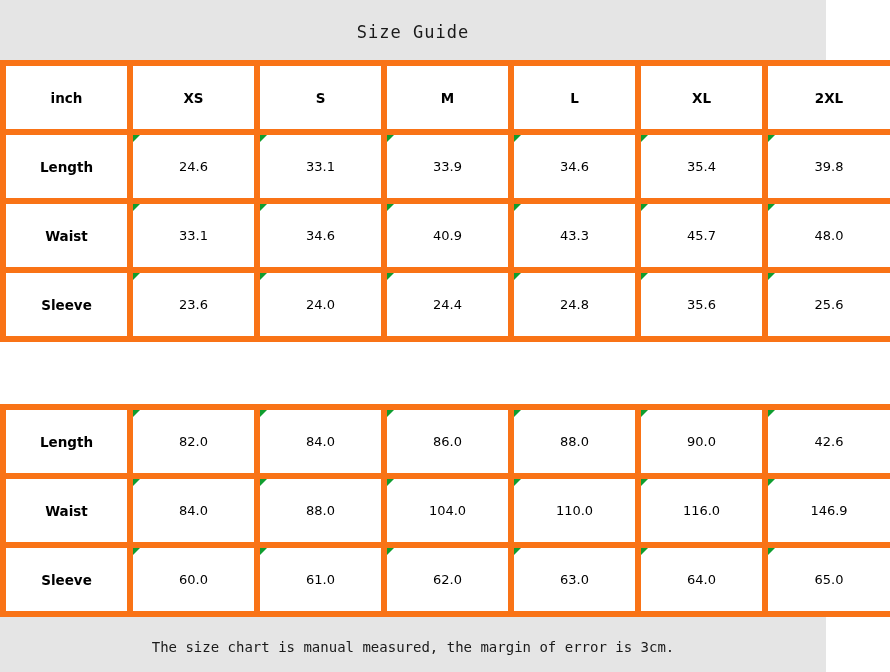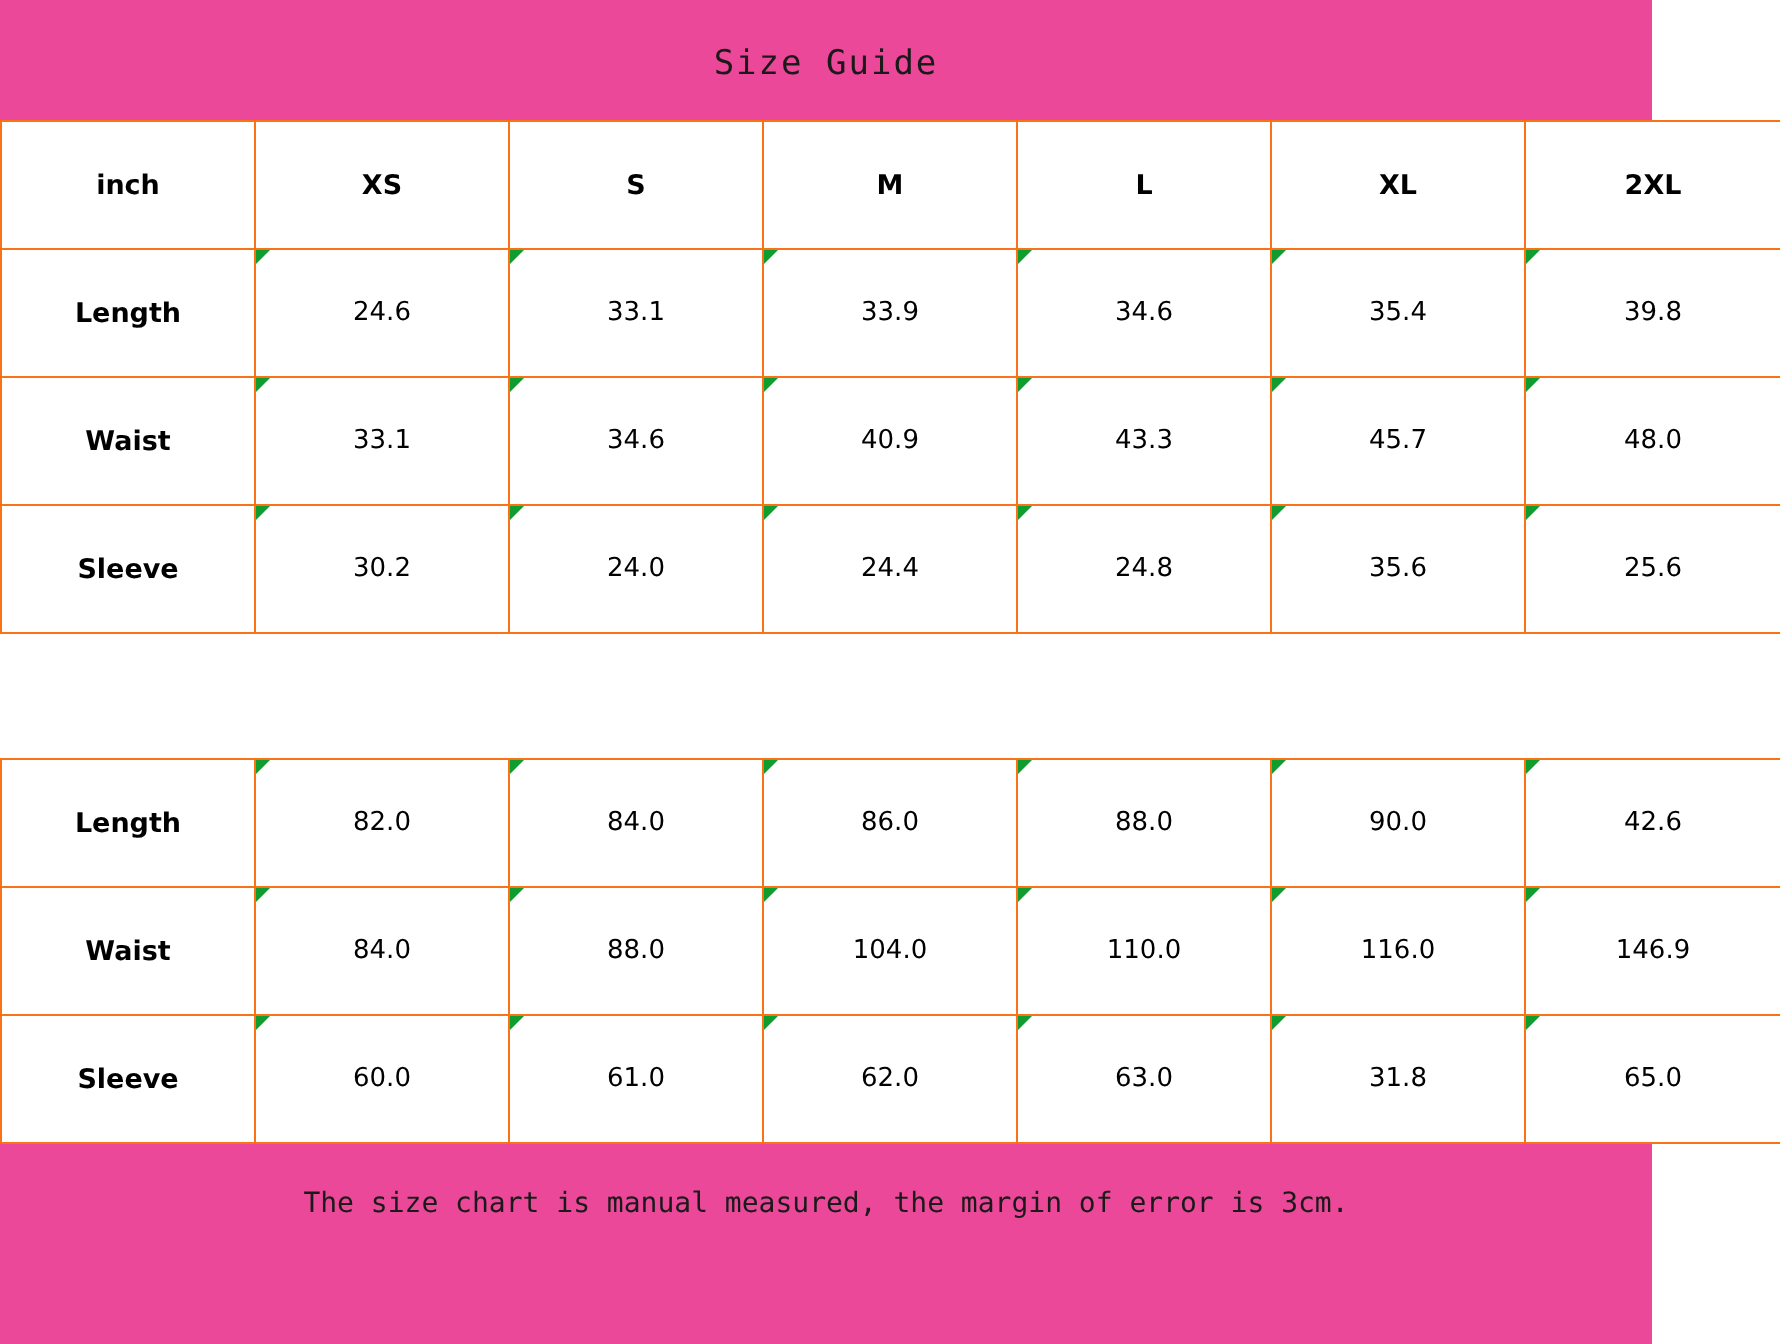--- a/index.html
+++ b/index.html
@@ -11,39 +11,39 @@
     width: 890px;
     height: 672px;
     font-family: "DejaVu Sans", sans-serif;
     color: #000000;
     overflow: hidden;
   }
   .page {
     position: relative;
     width: 826px;
     height: 672px;
-    background: #ec4899;
+    background: #e5e5e5;
     box-sizing: border-box;
   }
   .title {
     font-family: "DejaVu Sans Mono", monospace;
     font-size: 17px;
     letter-spacing: 1px;
     text-align: center;
     padding-top: 22px;
     padding-bottom: 18px;
     color: #1a1a1a;
   }
   table.size-table {
     width: 890px;
     border-collapse: collapse;
     table-layout: fixed;
   }
   table.size-table td {
-    border: 1px solid #f97316;
+    border: 6px solid #f97316;
     height: 61px;
     text-align: center;
     vertical-align: middle;
     font-size: 13px;
     position: relative;
     background: #ffffff;
   }
   table.size-table td.unit-cell,
   table.size-table td.row-label,
   table.size-table td.size-head {
@@ -126,21 +126,21 @@
         <td class="row-label">Waist</td>
         <td class="marked">33.1</td>
         <td class="marked">34.6</td>
         <td class="marked">40.9</td>
         <td class="marked">43.3</td>
         <td class="marked">45.7</td>
         <td class="marked">48.0</td>
       </tr>
       <tr>
         <td class="row-label">Sleeve</td>
-        <td class="marked">30.2</td>
+        <td class="marked">23.6</td>
         <td class="marked">24.0</td>
         <td class="marked">24.4</td>
         <td class="marked">24.8</td>
         <td class="marked">35.6</td>
         <td class="marked">25.6</td>
       </tr>
     </tbody>
   </table>
 
   <div class="gap"></div>
@@ -173,21 +173,21 @@
         <td class="marked">110.0</td>
         <td class="marked">116.0</td>
         <td class="marked">146.9</td>
       </tr>
       <tr>
         <td class="row-label">Sleeve</td>
         <td class="marked">60.0</td>
         <td class="marked">61.0</td>
         <td class="marked">62.0</td>
         <td class="marked">63.0</td>
-        <td class="marked">31.8</td>
+        <td class="marked">64.0</td>
         <td class="marked">65.0</td>
       </tr>
     </tbody>
   </table>
 
   <div class="footnote">The size chart is manual measured, the margin of error is 3cm.</div>
 
 </div>
 
 </body></html>

